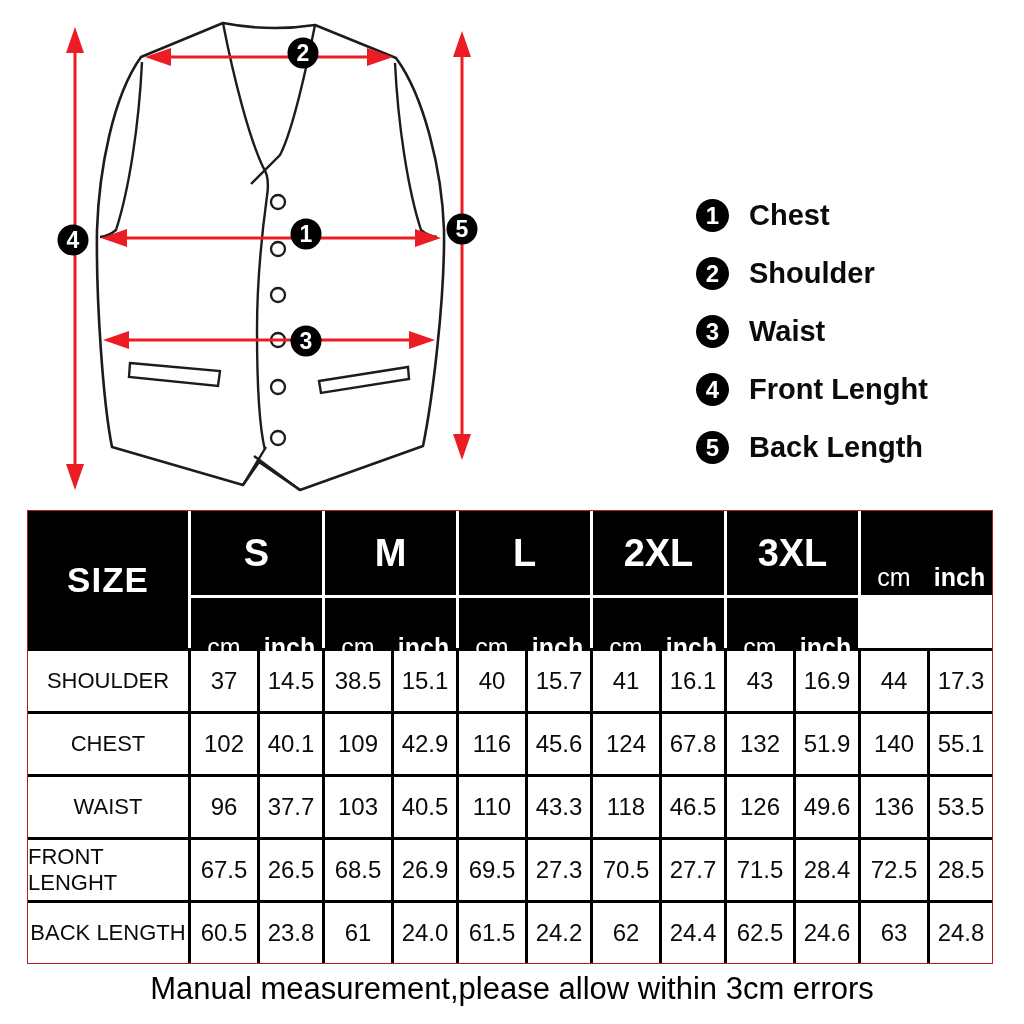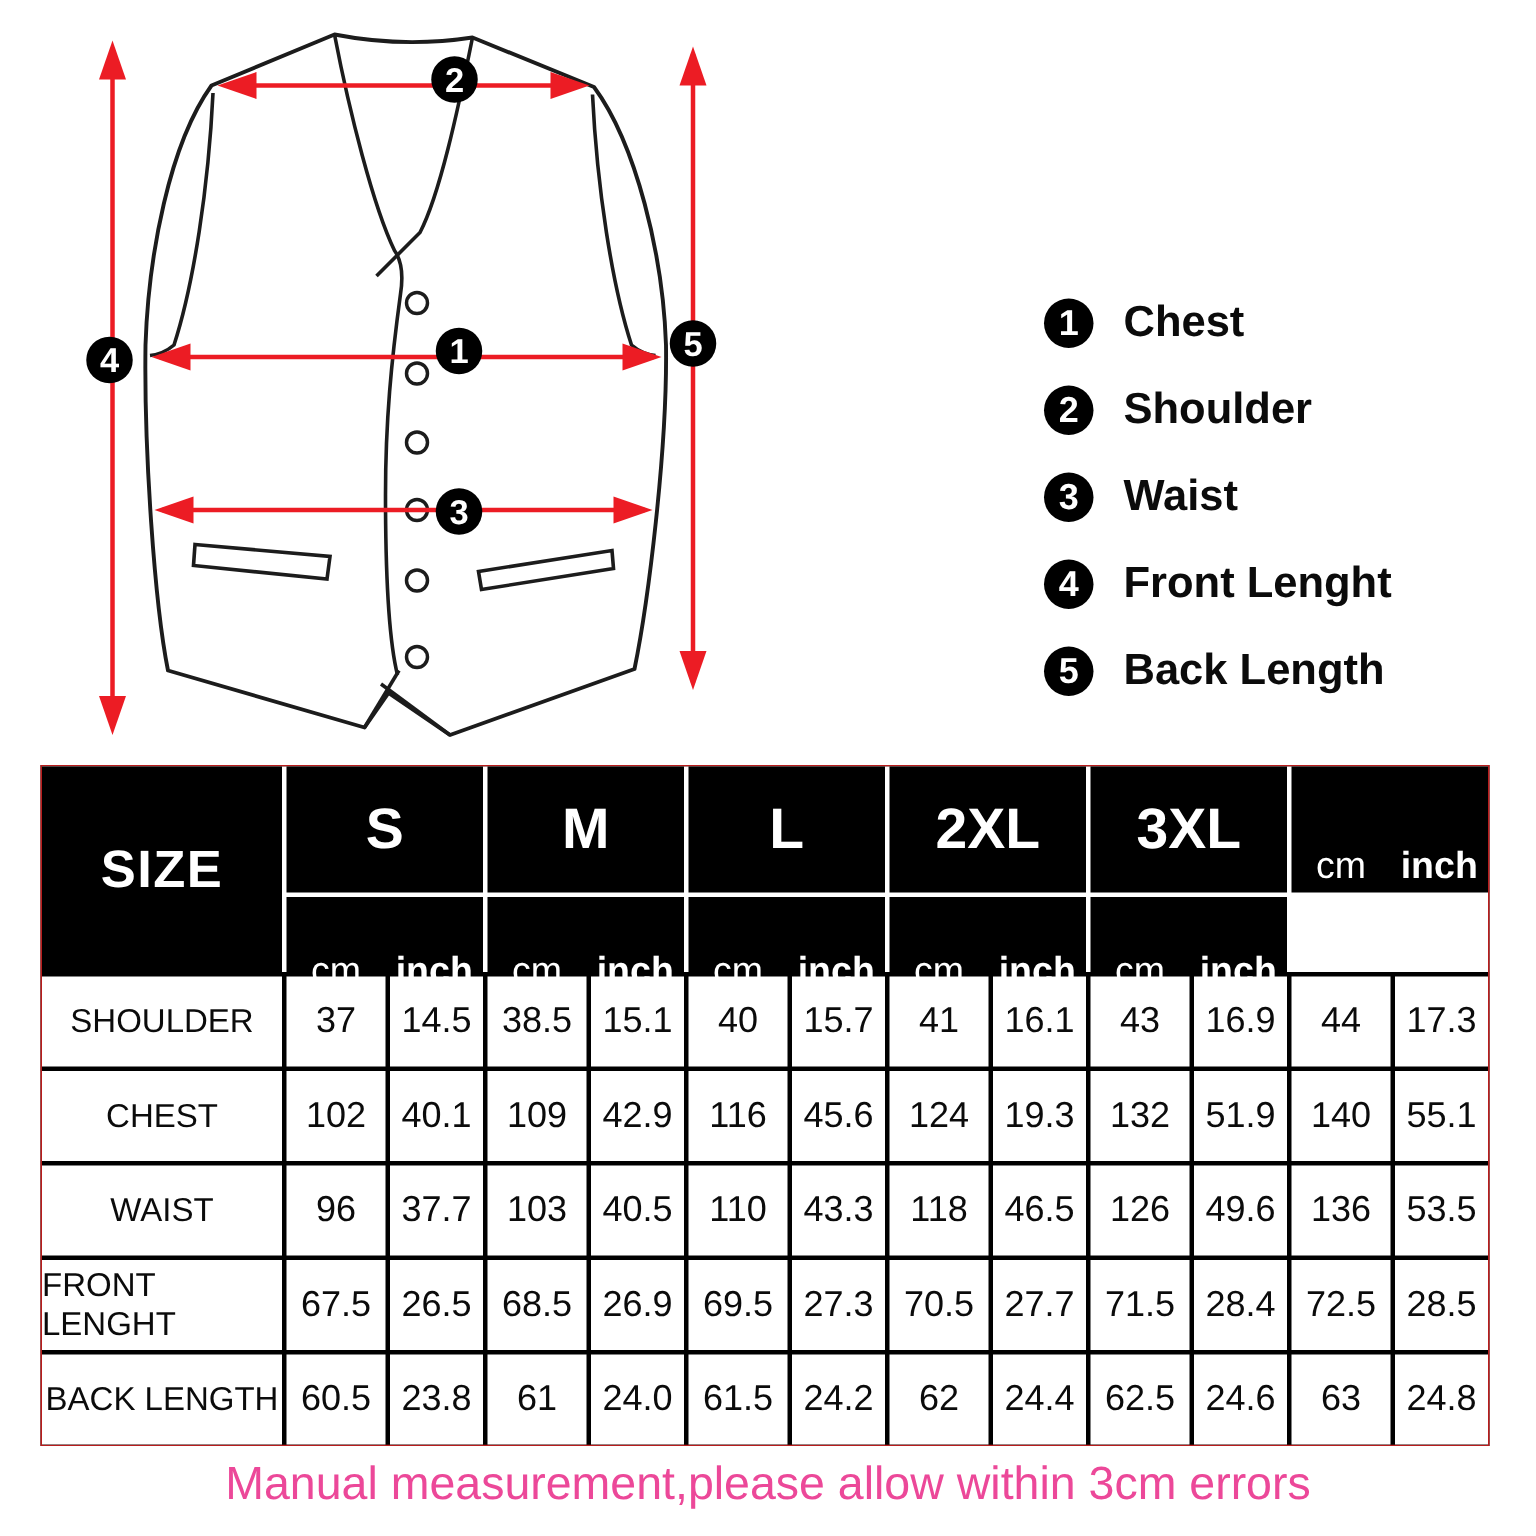--- a/index.html
+++ b/index.html
@@ -28,21 +28,21 @@
   .unitcell .u-cm  { width:66px; }
   .unitcell .u-in  { width:65px;font-weight:bold; }
   .tbody { display:grid; grid-template-columns:160px repeat(6,66px 62px); grid-auto-rows:60px;
            gap:3px; background:#000; border-top:3px solid #000; }
   .tbody > div { background:#fff; display:flex; align-items:center; justify-content:center;
                  font-size:24px; color:#0b0b0b; }
   .tbody .rowlabel { font-size:22px; }
 
   
   .footer-note { position:absolute; left:0; right:0; top:971px; text-align:center;
-                 font-size:31px; color:#ec4899; }
+                 font-size:31px; color:#000000; }
 </style>
 </head>
 <body>
 
 <svg class="diagram-svg" width="560" height="510" viewBox="40 0 560 510" xmlns="http://www.w3.org/2000/svg">
 
   <path d="M 181,57 L 263,23 Q 309,32 355,25 L 436,58
            C 464,96 482,170 484,230 C 485,300 472,402 463,446
            L 340,490 L 299,462 L 283,485 L 152,447
            C 143,402 136,300 137,230 C 139,170 153,96 181,57 Z" fill="#ffffff" stroke="#1c1c1c" stroke-width="2.6" stroke-linejoin="round"></path>
@@ -199,21 +199,21 @@
     <div>17.3</div>
 
     <div class="rowlabel">CHEST</div>
     <div>102</div>
     <div>40.1</div>
     <div>109</div>
     <div>42.9</div>
     <div>116</div>
     <div>45.6</div>
     <div>124</div>
-    <div>19.3</div>
+    <div>67.8</div>
     <div>132</div>
     <div>51.9</div>
     <div>140</div>
     <div>55.1</div>
 
     <div class="rowlabel">WAIST</div>
     <div>96</div>
     <div>37.7</div>
     <div>103</div>
     <div>40.5</div>

